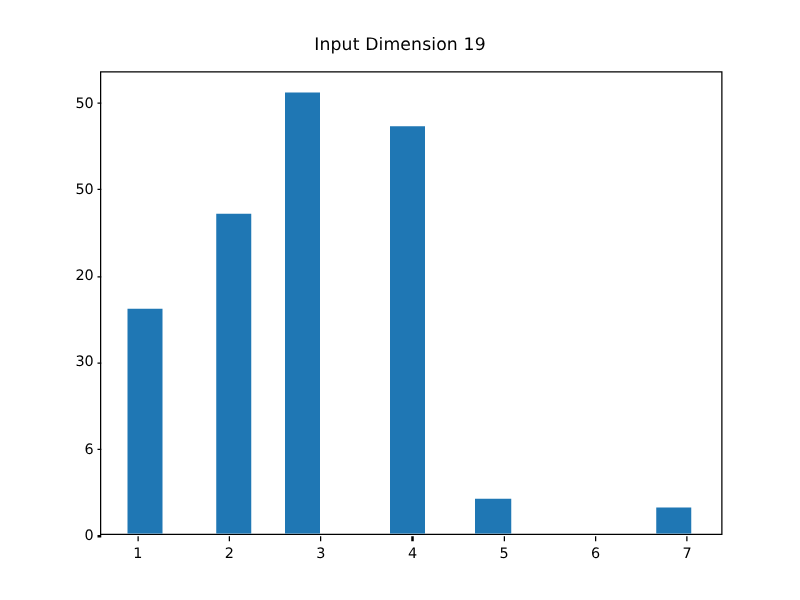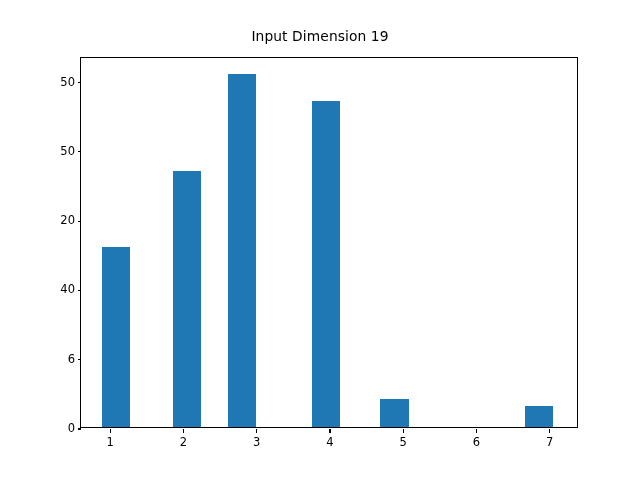--- a/index.html
+++ b/index.html
@@ -132,21 +132,21 @@
         <div class="ytick-group" style="top: 371px;">
           <div class="ytick-mark"></div>
           <div class="ytick-label">0</div>
         </div>
         <div class="ytick-group" style="top: 301.719px;">
           <div class="ytick-mark"></div>
           <div class="ytick-label">6</div>
         </div>
         <div class="ytick-group" style="top: 232.438px;">
           <div class="ytick-mark"></div>
-          <div class="ytick-label">40</div>
+          <div class="ytick-label">30</div>
         </div>
         <div class="ytick-group" style="top: 163.157px;">
           <div class="ytick-mark"></div>
           <div class="ytick-label">20</div>
         </div>
         <div class="ytick-group" style="top: 93.8758px;">
           <div class="ytick-mark"></div>
           <div class="ytick-label">50</div>
         </div>
         <div class="ytick-group" style="top: 24.5948px;">

